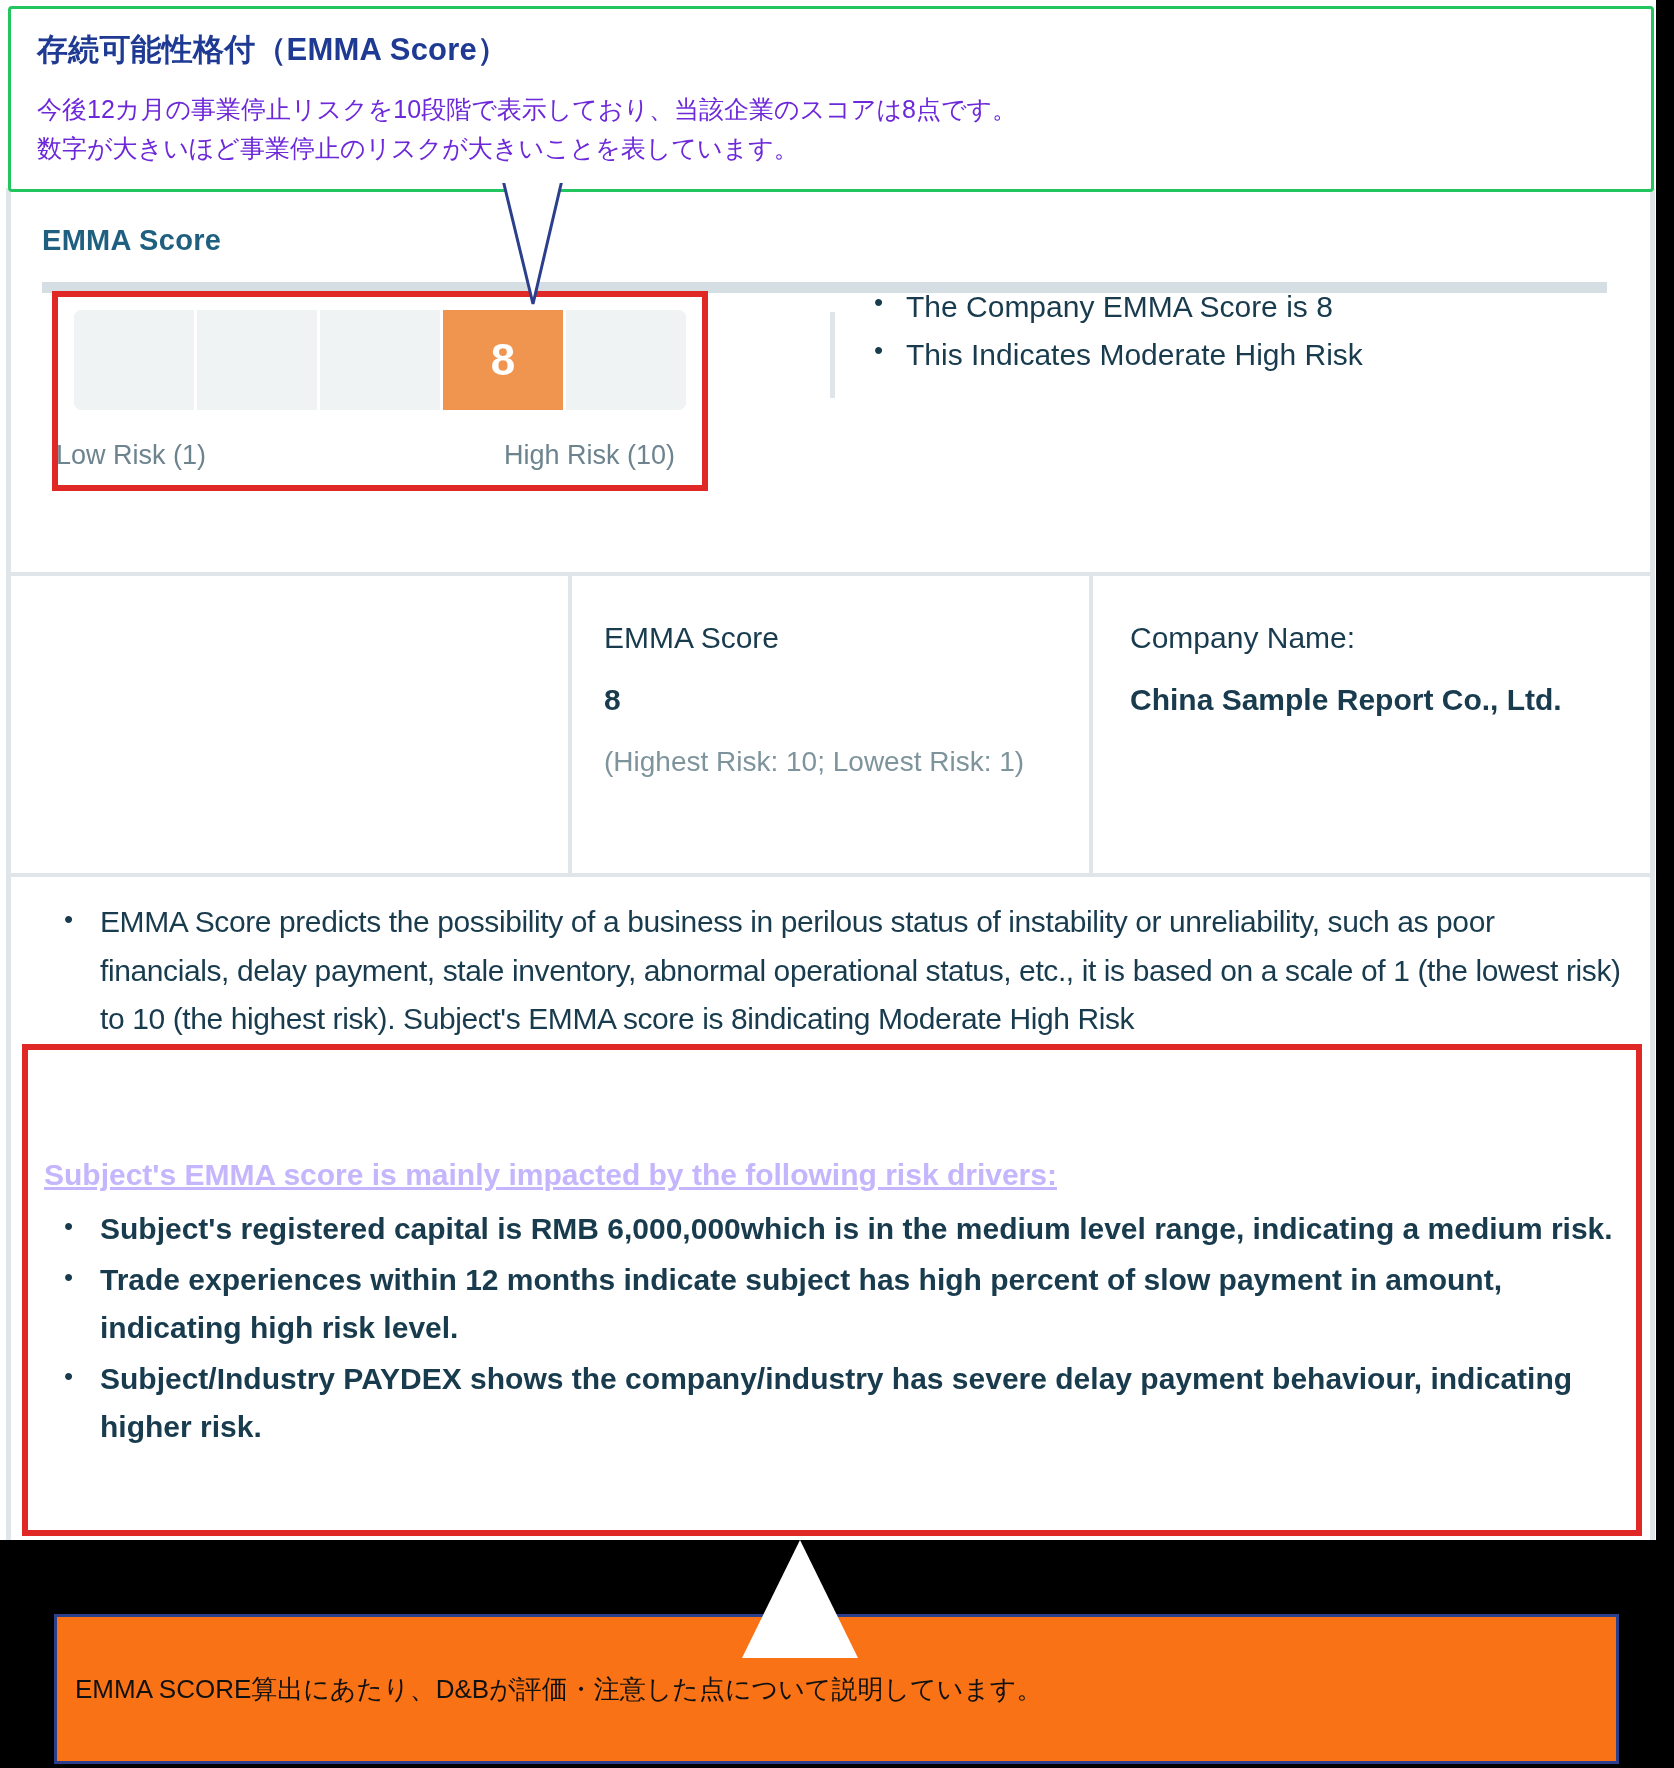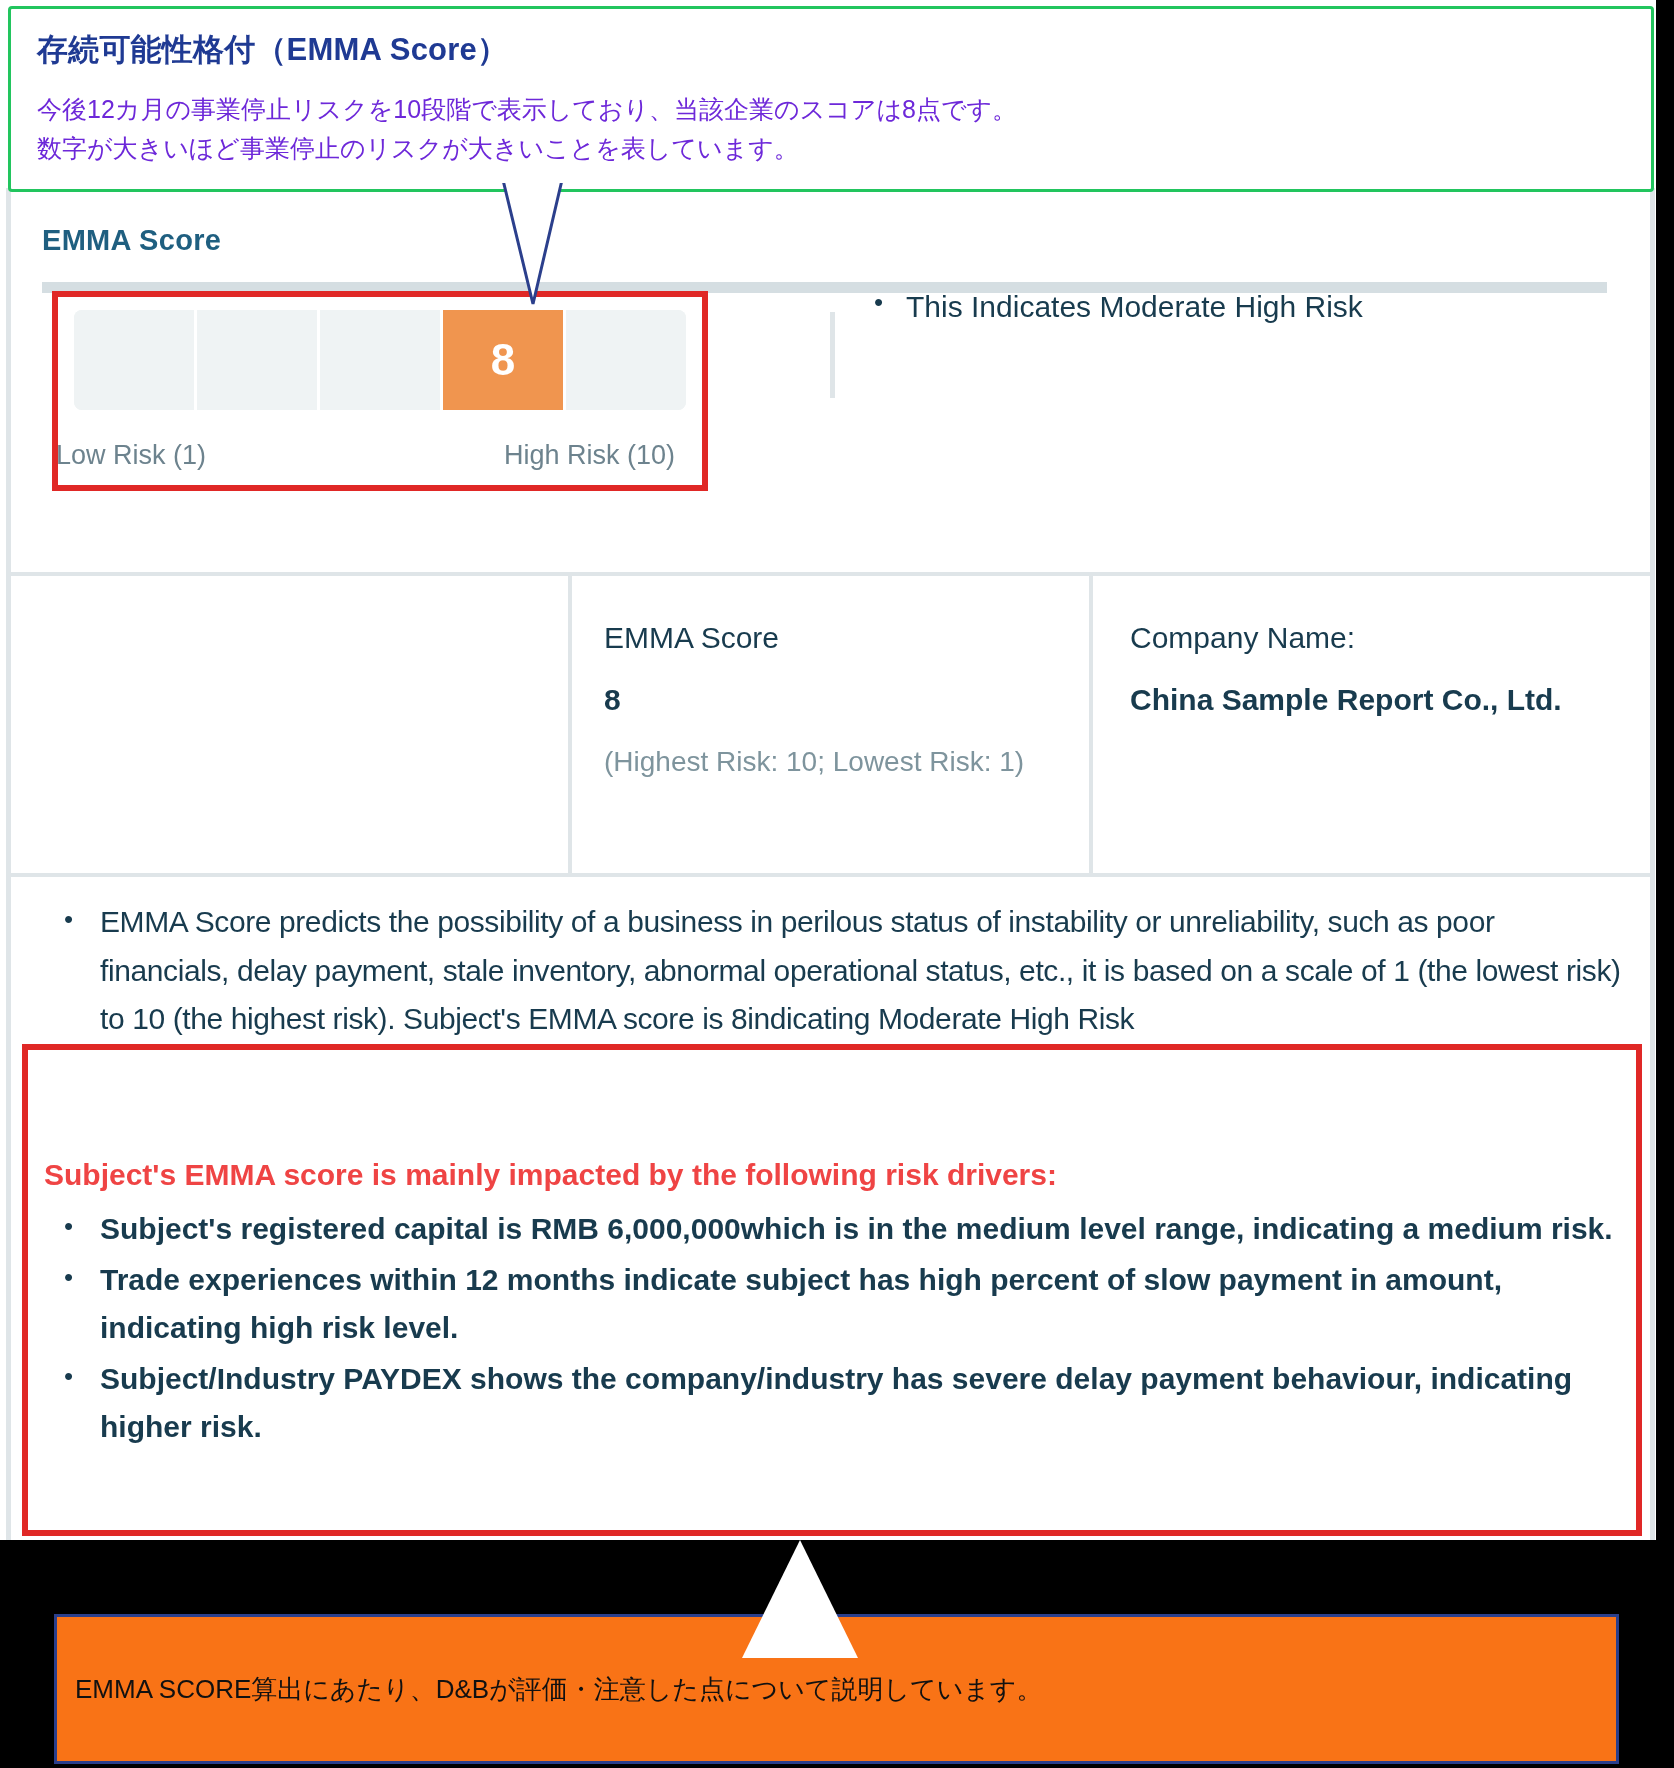--- a/index.html
+++ b/index.html
@@ -261,24 +261,25 @@
     background: #ffffff;
     z-index: 3;
   }
   .analysis-title { left: 44px; top: 1062px; }
   .analysis-rule  { left: 44px; top: 1118px; width: 1565px; }
 
   .analysis-intro {
     position: absolute;
     left: 44px;
     top: 1158px;
-    color: #ef4444;
+    color: #c4b5fd;
     font-size: 30px;
     font-weight: bold;
     z-index: 4;
+    text-decoration: underline;
   }
   .analysis-list {
     position: absolute;
     left: 60px;
     top: 1205px;
     width: 1570px;
     list-style: none;
     z-index: 4;
   }
   .analysis-list li {
@@ -348,20 +349,21 @@
     <div class="gauge-seg"></div>
     <div class="gauge-seg active">8</div>
     <div class="gauge-seg"></div>
   </div>
 
   <div class="gauge-label low">Low Risk (1)</div>
   <div class="gauge-label high">High Risk (10)</div>
 
   <div class="bullet-divider"></div>
   <ul class="score-bullets">
+    <li>The Company EMMA Score is 8</li>
     <li>This Indicates Moderate High Risk</li>
   </ul>
 
   <div class="row-top-border"></div>
   <div class="row-bottom-border"></div>
   <div class="col-div d1"></div>
   <div class="col-div d2"></div>
 
 
   <div class="info-col c2">

